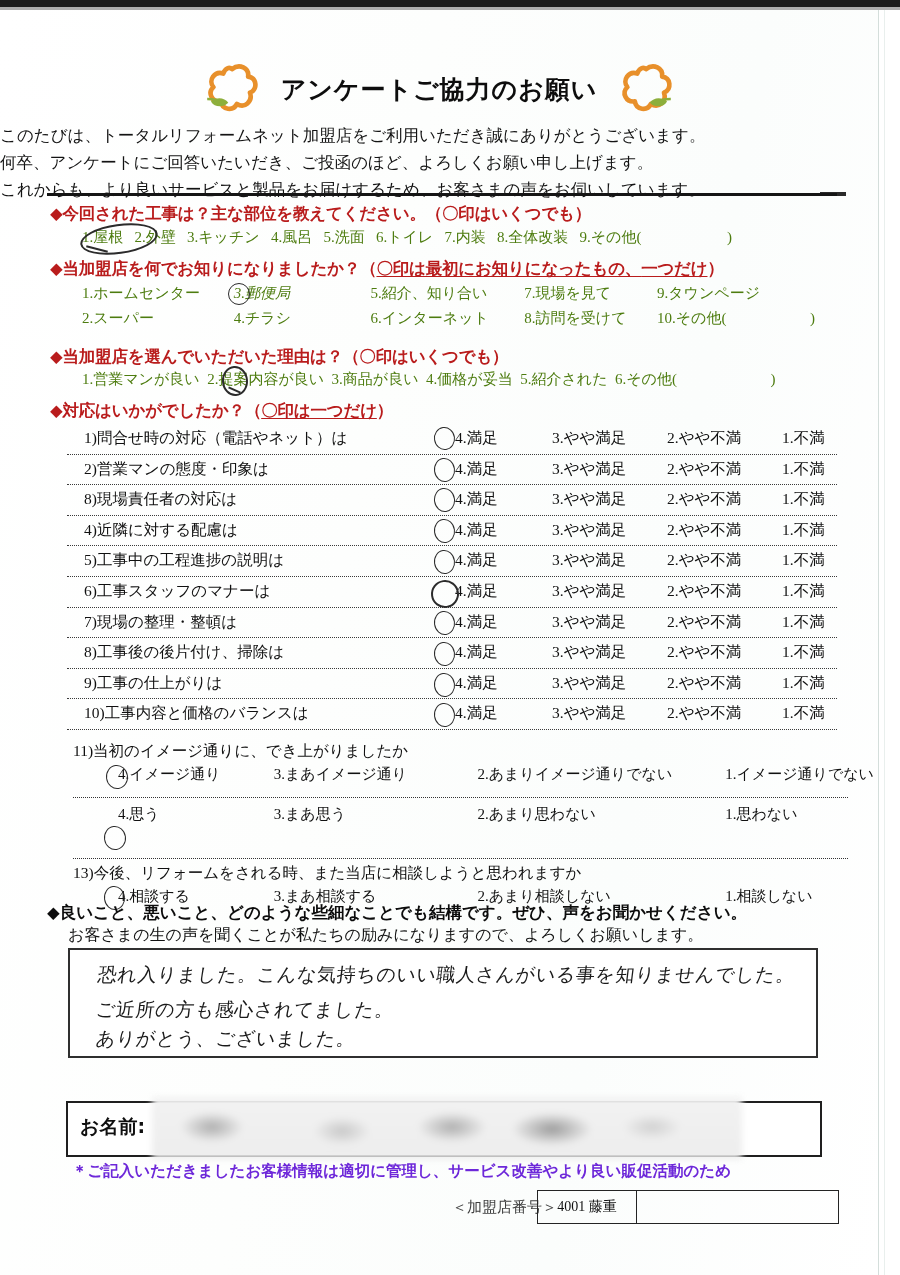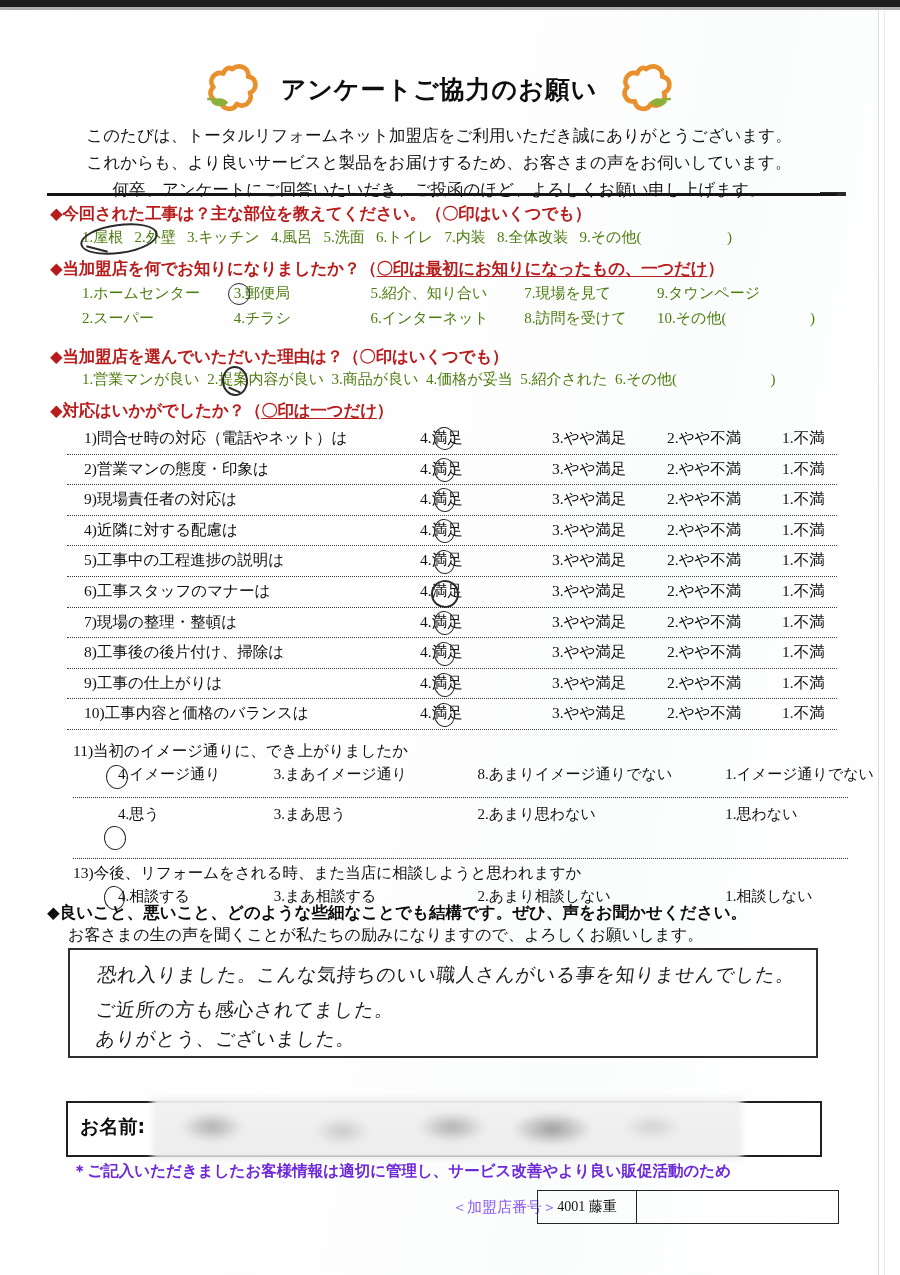--- a/index.html
+++ b/index.html
@@ -15,21 +15,21 @@
   .scan-top-band2{position:absolute;left:0;top:7px;width:900px;height:3px;background:#6a6a6a;opacity:.55;}
   .scan-right-edge{position:absolute;top:10px;left:878px;width:1px;height:1265px;background:#c9d6d2;opacity:.8;}
   .scan-right-edge2{position:absolute;top:10px;left:884px;width:1px;height:1265px;background:#dfe8e6;opacity:.7;}
   .scan-tick{position:absolute;left:820px;top:192px;width:26px;height:4px;background:#2a2a2a;}
   .page-tint{position:absolute;left:0;top:10px;width:878px;height:1265px;
     background:linear-gradient(100deg,#ffffff 0%,#fdfefd 40%,#fbfdfc 70%,#ffffff 100%);}
 
   .sheet{position:absolute;left:0;top:0;width:900px;height:1275px;}
 
   
-  .header{position:absolute;left:0;top:58px;width:878px;text-align:center;}
+  .header{position:absolute;left:0;top:58px;width:878px;}
   .title-row{display:flex;align-items:center;justify-content:center;gap:18px;}
   .title{
     font-family:"DejaVu Sans","Liberation Sans",sans-serif;
     font-size:25px;font-weight:bold;letter-spacing:1px;color:#0d0d0d;
     white-space:nowrap;
   }
   .flower{width:62px;height:62px;display:block;}
   .intro{margin-top:4px;}
   .intro p{
     margin:0 0 2px 0;font-size:16.5px;line-height:1.5;color:#131313;
@@ -51,21 +51,21 @@
   
   .hcircle{position:absolute;border:2px solid #2b2b2b;border-radius:50%;
     transform:rotate(-8deg);pointer-events:none;}
   .hcircle.thin{border-width:1.6px;}
   .htail{position:absolute;background:#2b2b2b;pointer-events:none;}
 
   
   .rtable{position:absolute;left:47px;top:424px;width:790px;}
   .rrow{position:relative;height:30.6px;}
   .rrow .lab{position:absolute;left:37px;top:4px;font-size:15.5px;white-space:nowrap;color:#101010;}
-  .rrow .c1{position:absolute;left:373px;top:4px;font-size:15.5px;white-space:nowrap;font-family:Liberation Serif, serif;}
+  .rrow .c1{position:absolute;left:408px;top:4px;font-size:15.5px;white-space:nowrap;font-family:Liberation Serif, serif;}
   .rrow .c2{position:absolute;left:505px;top:4px;font-size:15.5px;white-space:nowrap;}
   .rrow .c3{position:absolute;left:620px;top:4px;font-size:15.5px;white-space:nowrap;}
   .rrow .c4{position:absolute;left:735px;top:4px;font-size:15.5px;white-space:nowrap;}
   .rrow .dots{position:absolute;left:20px;bottom:0;width:770px;height:0;
     border-bottom:1.5px dotted #3a3a3a;}
 
   
   .qblock{position:absolute;left:60px;width:790px;}
   .qb-title{font-size:15.5px;white-space:nowrap;color:#101010;}
   .qb-opts{font-size:15px;white-space:nowrap;color:#111;margin-top:3px;}
@@ -96,21 +96,21 @@
       radial-gradient(ellipse 40px 18px at 500px 30px, rgba(150,150,150,.35), rgba(255,255,255,0) 74%),
       linear-gradient(#f2f2f2,#ededed);
     filter:blur(3.2px);
   }
 
   .note{position:absolute;left:72px;top:1160px;font-size:15.5px;line-height:1.45;color:#6d28d9;
     font-family:"DejaVu Sans","Liberation Sans",sans-serif;font-weight:bold;white-space:nowrap;}
   .note span{display:block;}
   .note span+span{margin-left:10px;}
 
-  .memberlab{position:absolute;left:452px;top:1198px;font-size:15px;color:#8b5cf6;
+  .memberlab{position:absolute;left:452px;top:1198px;font-size:15px;color:#404040;
     font-family:"Liberation Serif",serif;white-space:nowrap;}
   .memberbox{position:absolute;left:537px;top:1190px;width:300px;height:32px;border:1.6px solid #242424;display:flex;}
   .memberbox .cellA{width:98px;border-right:1.6px solid #242424;display:flex;align-items:center;justify-content:center;
     font-size:14px;font-family:"Liberation Serif",serif;white-space:nowrap;}
   .memberbox .cellB{flex:1;}
 </style>
 </head>
 <body>
 
 <div class="sheet">
@@ -149,22 +149,22 @@
                    C18 72, 10 56, 20 47
                    C11 36, 22 20, 36 25
                    C39 16, 46 14, 50 18 Z"></path>
         </g>
         <path d="M84 70 C74 62, 62 64, 56 72 C64 80, 78 80, 84 70 Z" fill="#8DAF3C"></path>
         <path d="M90 66 C82 66, 70 68, 60 74" stroke="#8DAF3C" stroke-width="4" fill="none"></path>
       </svg>
     </div>
     <div class="intro">
       <p>このたびは、トータルリフォームネット加盟店をご利用いただき誠にありがとうございます。</p>
+      <p>何卒、アンケートにご回答いたいだき、ご投函のほど、よろしくお願い申し上げます。</p>
       <p>これからも、より良いサービスと製品をお届けするため、お客さまの声をお伺いしています。</p>
-      <p>何卒、アンケートにご回答いたいだき、ご投函のほど、よろしくお願い申し上げます。</p>
     </div>
   </div>
 
   <div class="rule"></div>
 
   <div class="qhead" style="left:50px;top:203px;">◆今回された工事は？主な部位を教えてください。（〇印はいくつでも）</div>
   <div class="opts" style="left:82px;top:228px;">
     <span class="o">1.屋根</span>&nbsp;&nbsp;
     <span class="o">2.外壁</span>&nbsp;&nbsp;
     <span class="o">3.キッチン</span>&nbsp;&nbsp;
@@ -178,21 +178,21 @@
     <span class="o">)</span>
   </div>
   <div class="hcircle" style="left:80px;top:224px;width:74px;height:26px;"></div>
   <div class="htail" style="left:86px;top:248px;width:22px;height:2px;transform:rotate(14deg);"></div>
 
   <div class="qhead" style="left:50px;top:258px;">
     <span>◆当加盟店を何でお知りになりましたか？（</span><span class="u">〇印は最初にお知りになったもの、</span><span class="u">一つだけ</span><span>）</span>
   </div>
   <div class="opts" style="left:82px;top:284px;">
     <span class="o" style="display:inline-block;width:148px;">1.ホームセンター</span>
-    <span class="o" style="display:inline-block;width:133px;">3.郵便局</span>
+    <span class="o" style="display:inline-block;width:133px;font-style:italic;">3.郵便局</span>
     <span class="o" style="display:inline-block;width:150px;">5.紹介、知り合い</span>
     <span class="o" style="display:inline-block;width:129px;">7.現場を見て</span>
     <span class="o">9.タウンページ</span>
   </div>
   <div class="opts" style="left:82px;top:309px;">
     <span class="o" style="display:inline-block;width:148px;">2.スーパー</span>
     <span class="o" style="display:inline-block;width:133px;">4.チラシ</span>
     <span class="o" style="display:inline-block;width:150px;">6.インターネット</span>
     <span class="o" style="display:inline-block;width:129px;">8.訪問を受けて</span>
     <span class="o">10.その他(</span>
@@ -233,21 +233,21 @@
     <div class="rrow">
       <div class="lab">2)営業マンの態度・印象は</div>
       <div class="c1">4.満足</div>
       <div class="c2">3.やや満足</div>
       <div class="c3">2.やや不満</div>
       <div class="c4">1.不満</div>
       <div class="dots"></div>
     </div>
 
     <div class="rrow">
-      <div class="lab">9)現場責任者の対応は</div>
+      <div class="lab">8)現場責任者の対応は</div>
       <div class="c1">4.満足</div>
       <div class="c2">3.やや満足</div>
       <div class="c3">2.やや不満</div>
       <div class="c4">1.不満</div>
       <div class="dots"></div>
     </div>
 
     <div class="rrow">
       <div class="lab">4)近隣に対する配慮は</div>
       <div class="c1">4.満足</div>
@@ -321,21 +321,21 @@
   <div class="hcircle thin" style="left:434px;top:611px;width:19px;height:22px;"></div>
   <div class="hcircle thin" style="left:434px;top:642px;width:19px;height:22px;"></div>
   <div class="hcircle thin" style="left:434px;top:673px;width:19px;height:22px;"></div>
   <div class="hcircle thin" style="left:434px;top:703px;width:19px;height:22px;"></div>
 
   <div class="qblock" style="top:741px;">
     <div class="qb-title" style="margin-left:13px;">11)当初のイメージ通りに、でき上がりましたか</div>
     <div class="qb-opts" style="margin-left:58px;">
       <span style="display:inline-block;width:152px;">4.イメージ通り</span>
       <span style="display:inline-block;width:200px;">3.まあイメージ通り</span>
-      <span style="display:inline-block;width:244px;">8.あまりイメージ通りでない</span>
+      <span style="display:inline-block;width:244px;">2.あまりイメージ通りでない</span>
       <span>1.イメージ通りでない</span>
     </div>
     <div class="qb-sep" style="top:56px;"></div>
   </div>
   <div class="hcircle thin" style="left:106px;top:765px;width:20px;height:22px;"></div>
 
   <div class="qblock" style="top:802px;">
     <div class="qb-opts" style="margin-left:58px;">
       <span style="display:inline-block;width:152px;">4.思う</span>
       <span style="display:inline-block;width:200px;">3.まあ思う</span>

